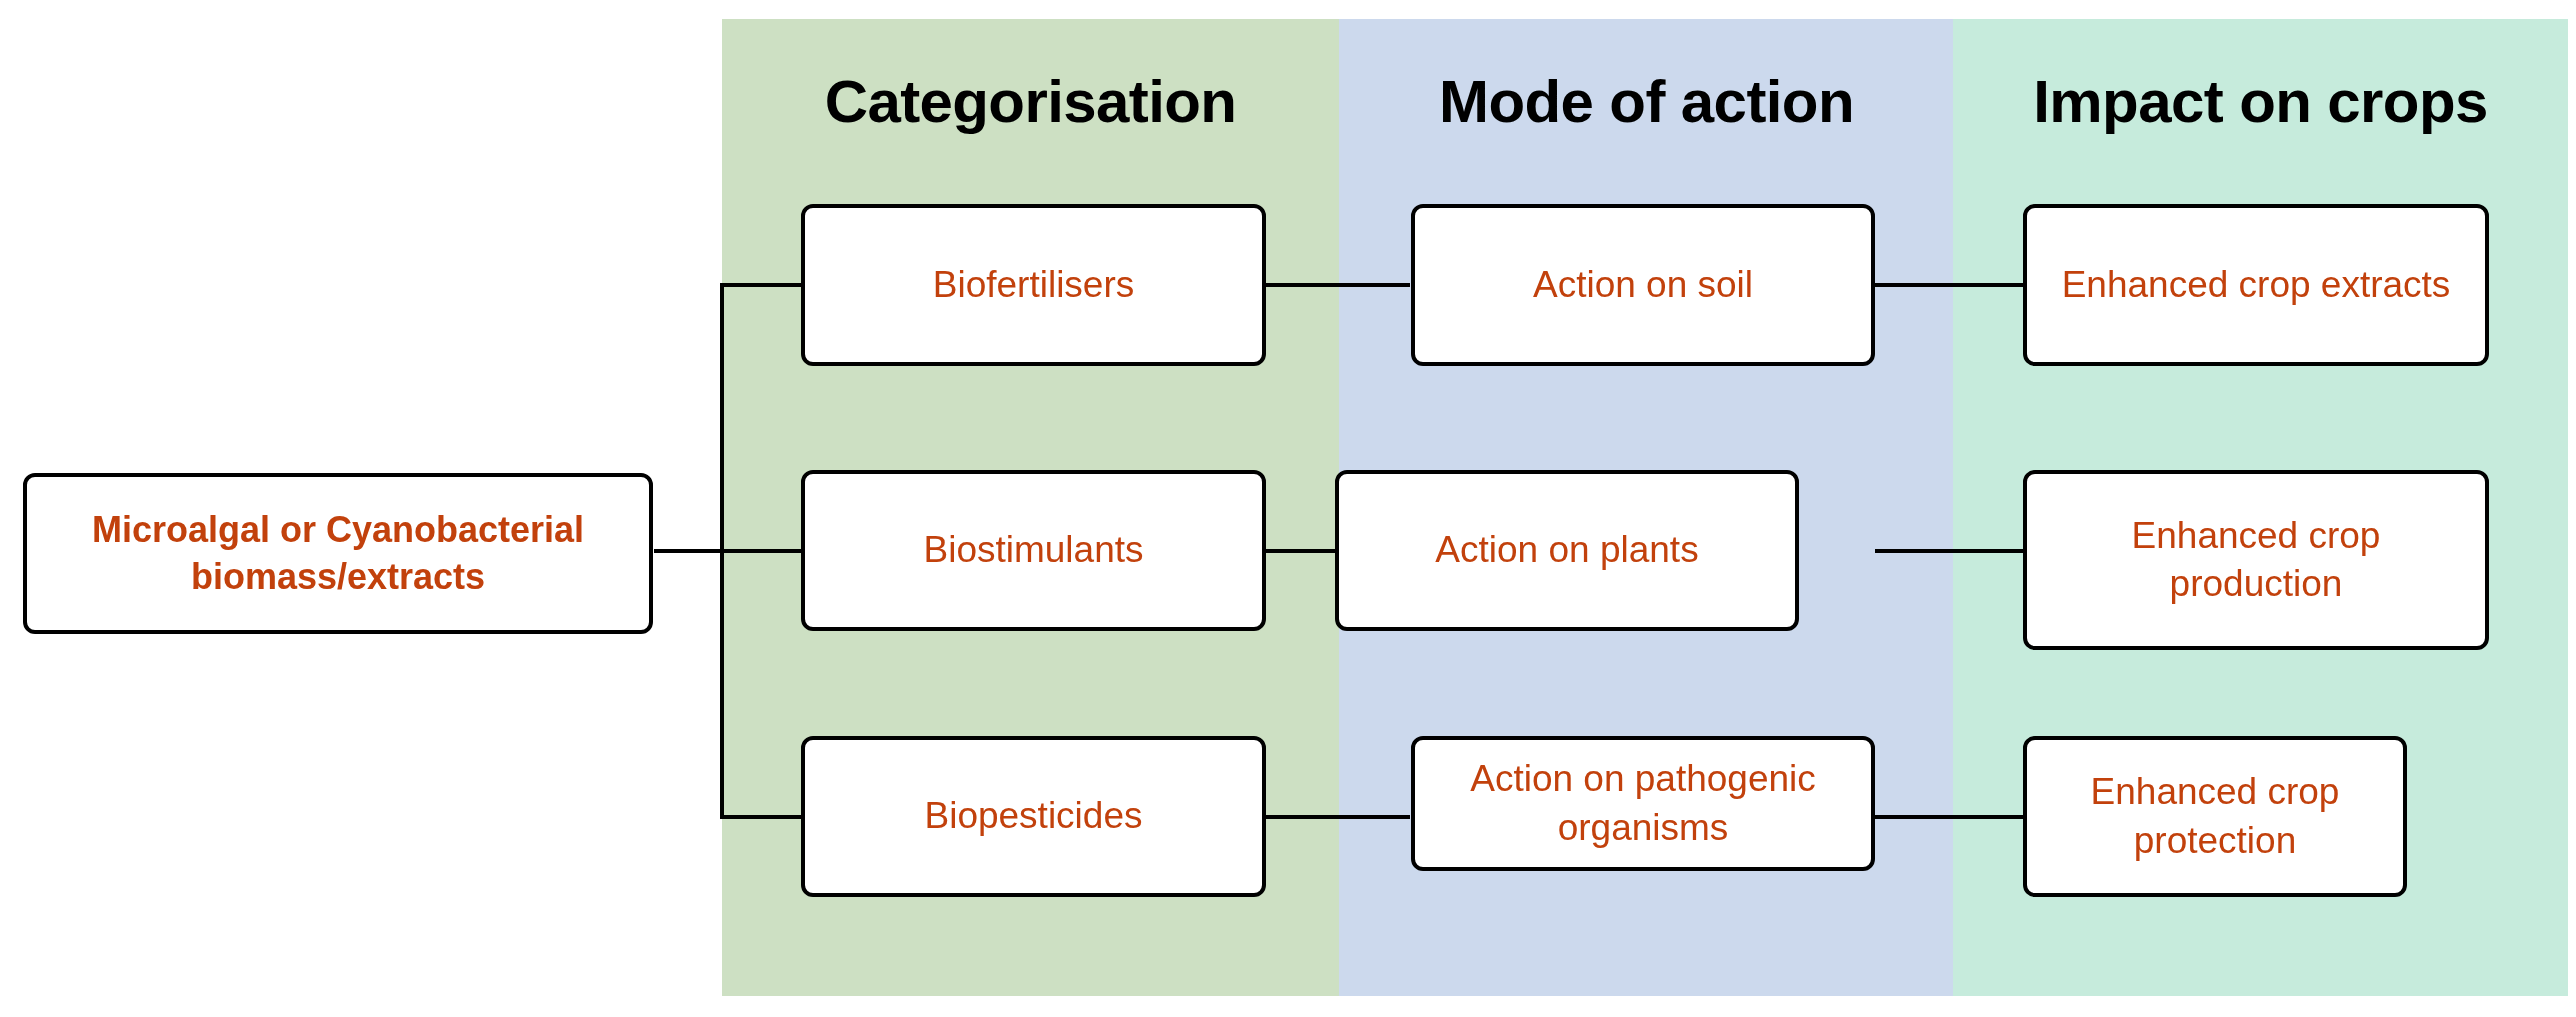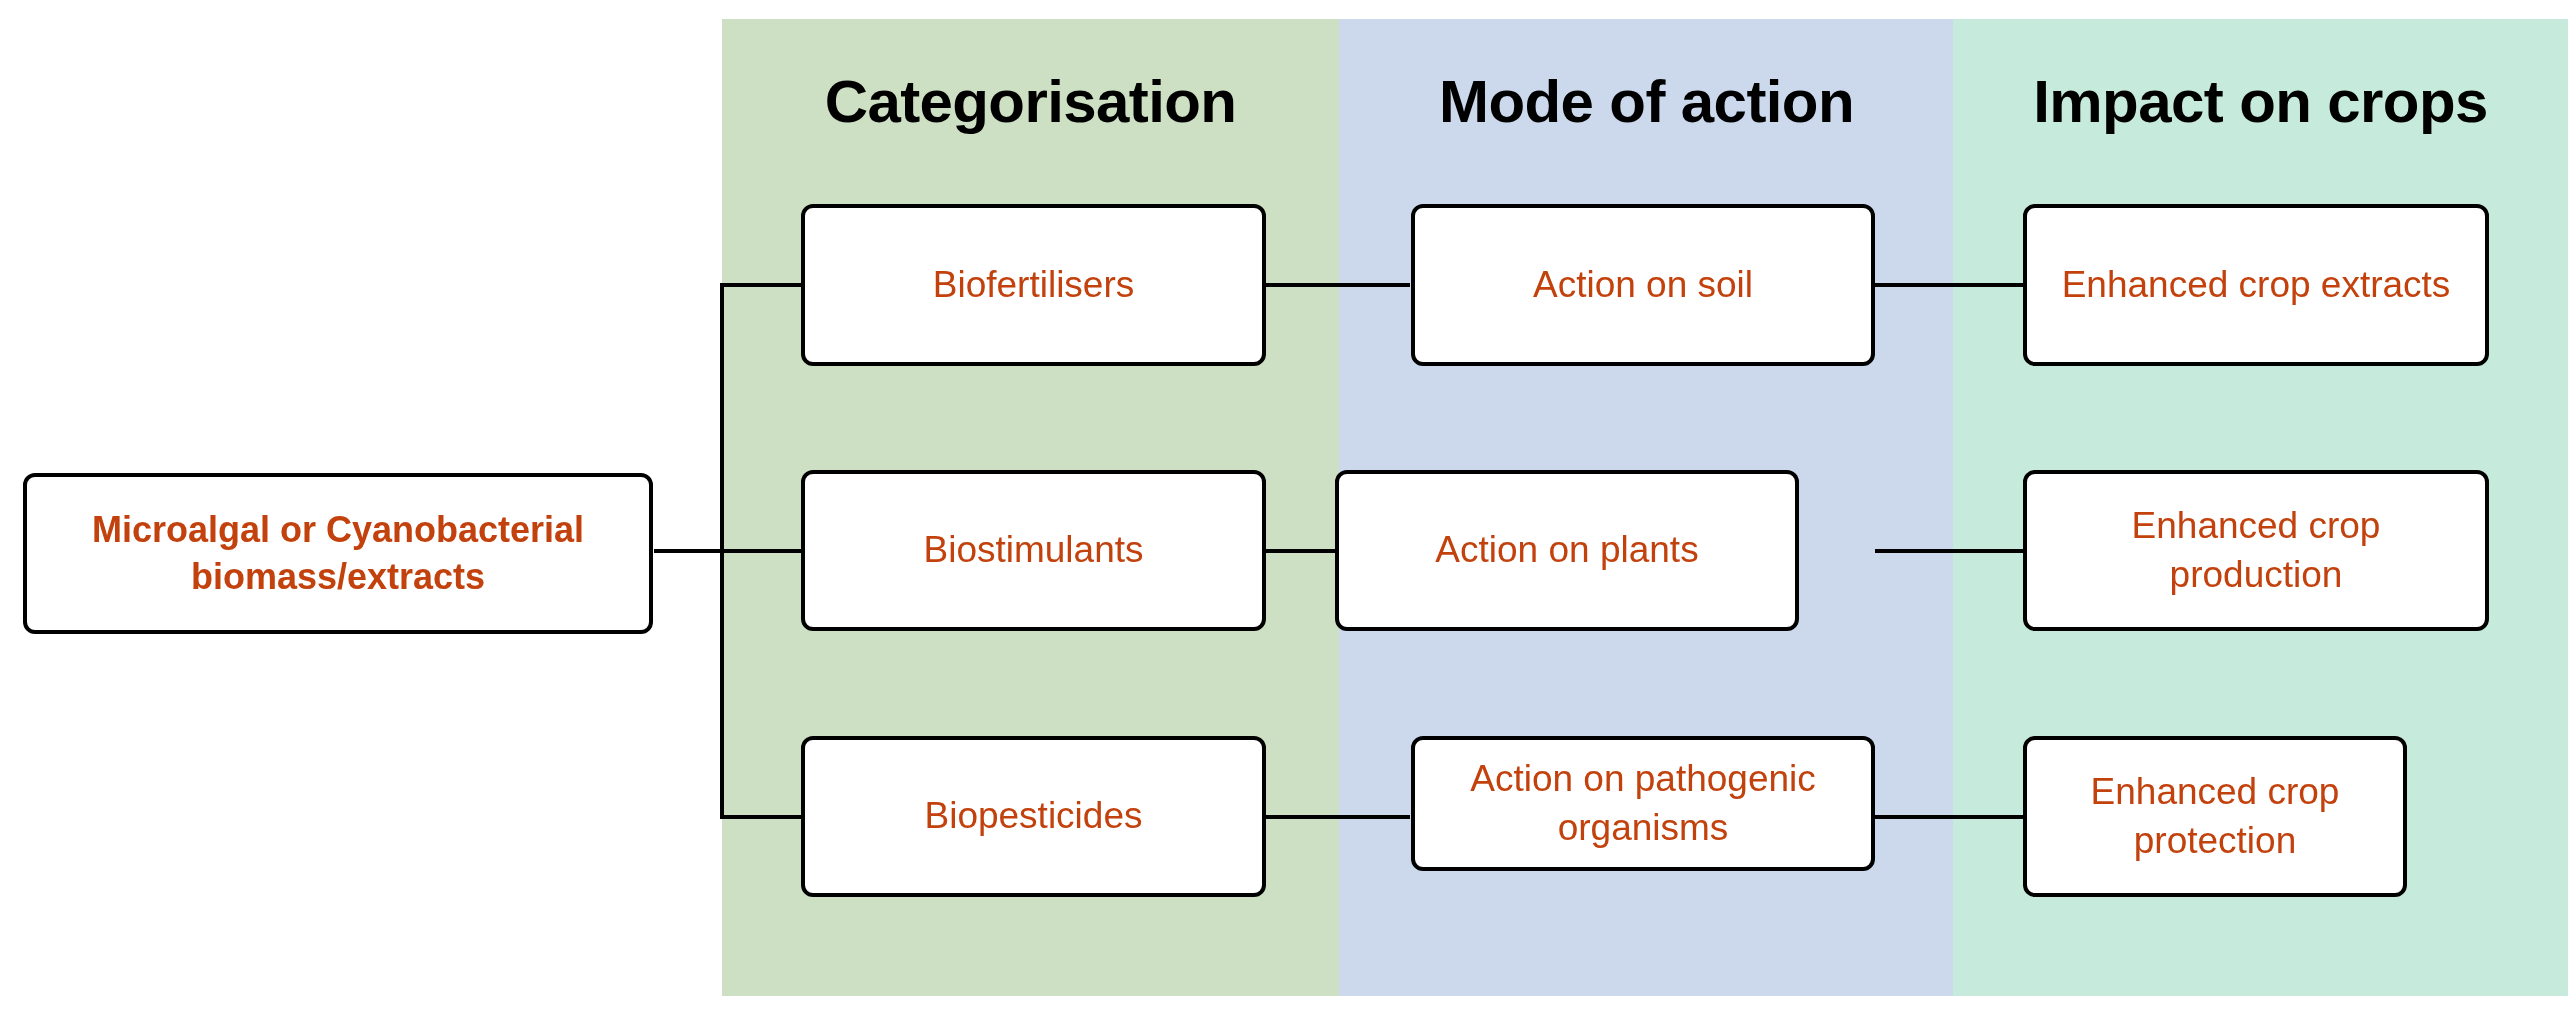--- a/index.html
+++ b/index.html
@@ -109,21 +109,21 @@
   <div class="node" style="left:1335px; top:470px; width:464px; height:161px;">
     <span>Action on plants</span>
   </div>
   <div class="node" style="left:1411px; top:736px; width:464px; height:135px;">
     <span>Action on pathogenic organisms</span>
   </div>
 
   <div class="node" style="left:2023px; top:204px; width:466px; height:162px;">
     <span>Enhanced crop extracts</span>
   </div>
-  <div class="node" style="left:2023px; top:470px; width:466px; height:161px;">
+  <div class="node" style="left:2023px; top:470px; width:466px; height:180px;">
     <span>Enhanced crop production</span>
   </div>
   <div class="node" style="left:2023px; top:736px; width:384px; height:161px;">
     <span>Enhanced crop protection</span>
   </div>
 
 </div>
 
 
 </body></html>

